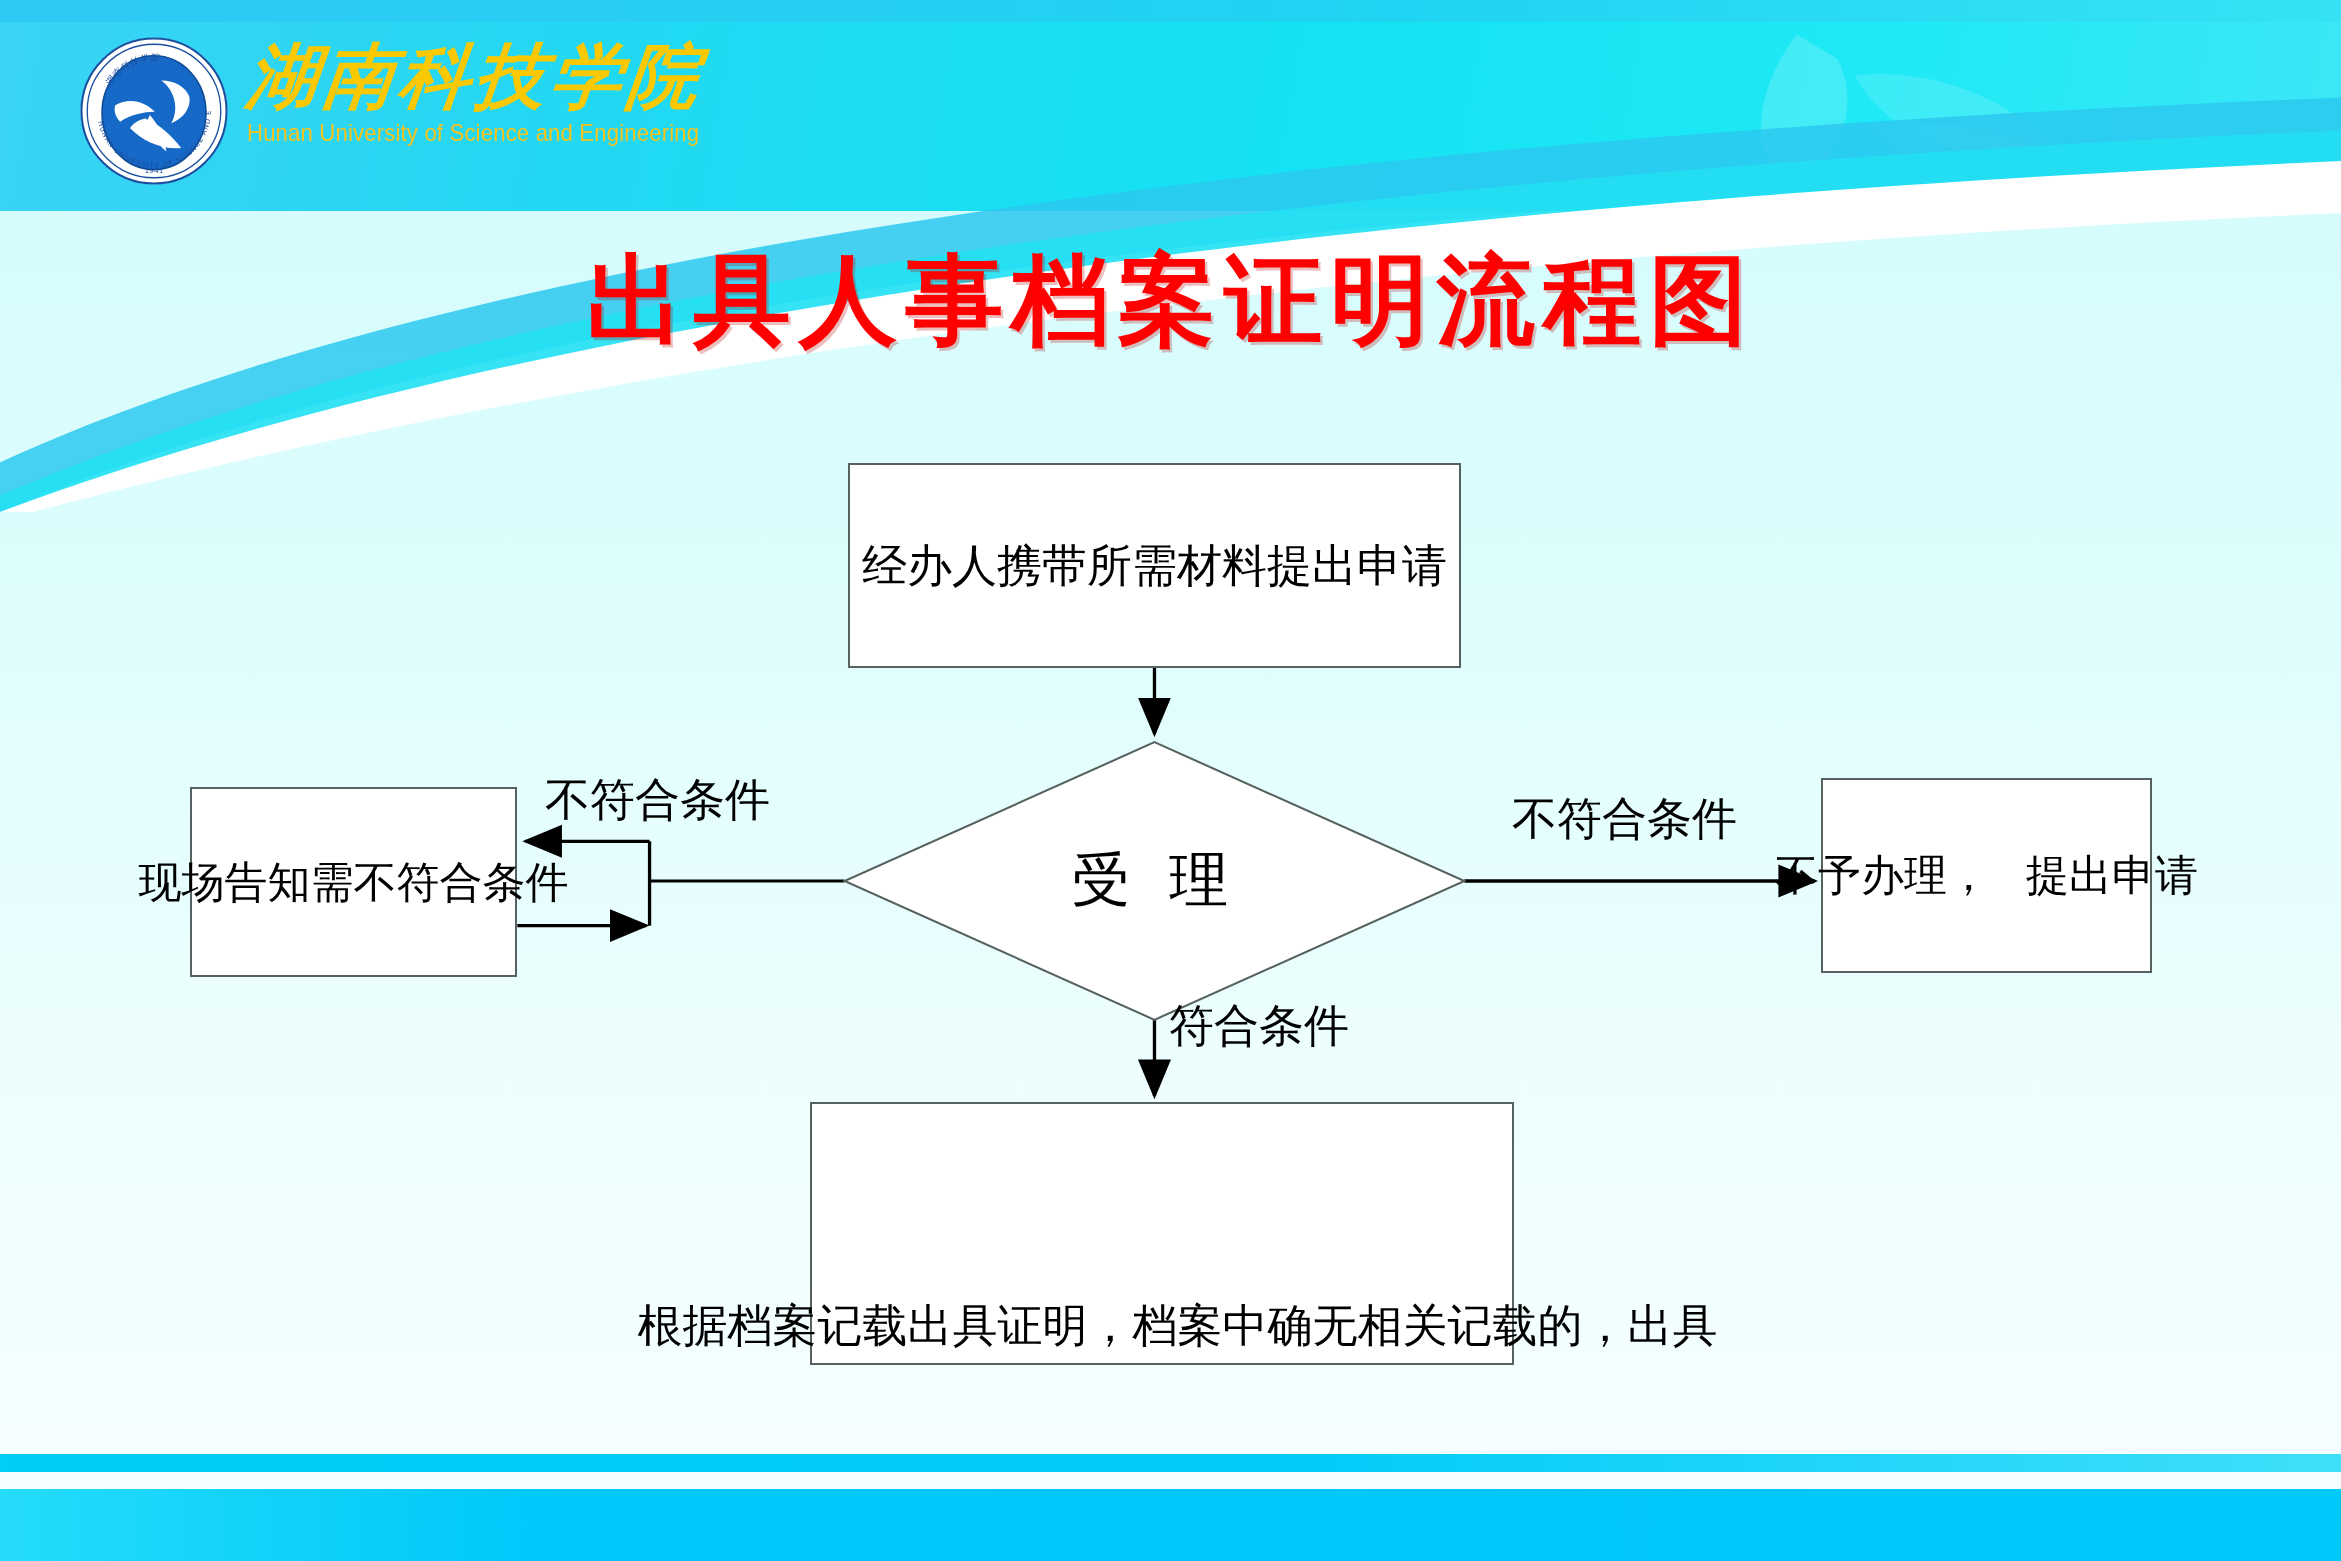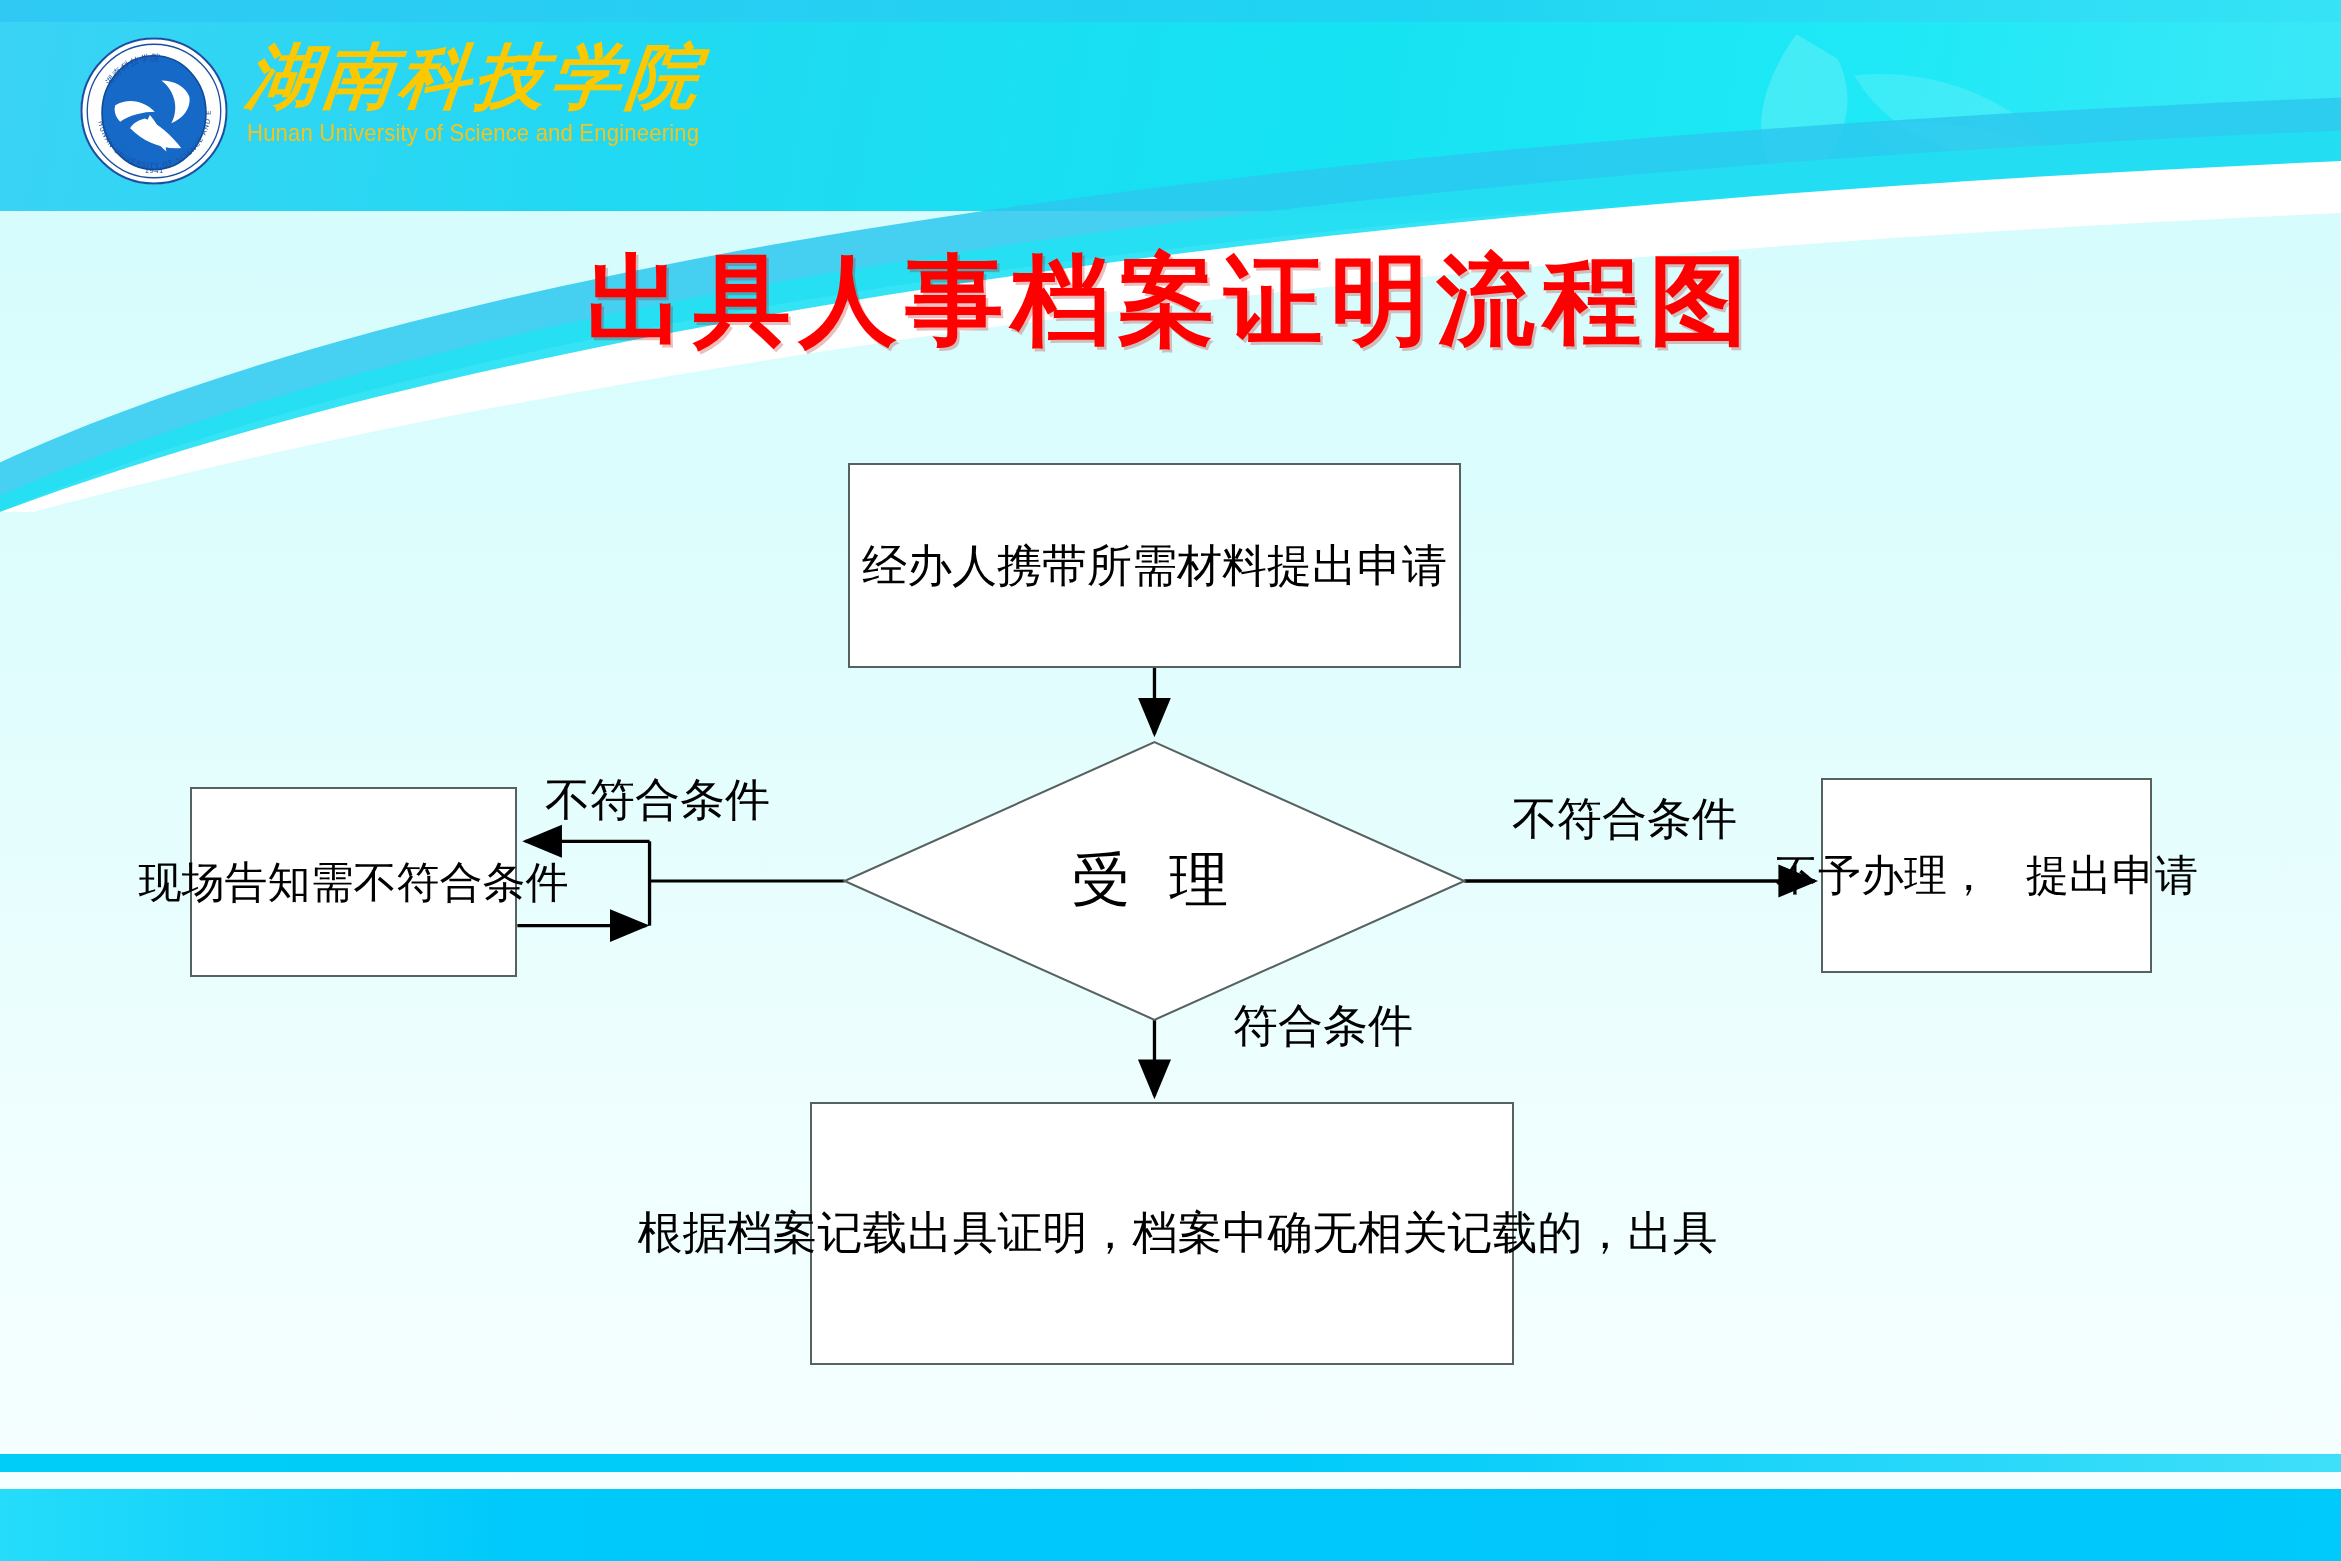--- a/index.html
+++ b/index.html
@@ -163,21 +163,21 @@
   #node-right {
     left: 1821px; top: 778px;
     width: 331px; height: 195px;
     font-size: 43px;
     gap: 36px;
   }
   #node-bottom {
     left: 810px; top: 1102px;
     width: 704px; height: 263px;
     font-size: 45px;
-    align-items: center;
+    align-items: flex-end;
     padding-left: 31px;
   }
   #node-bottom .line { line-height: 1.62; }
 
   
   #node-decision {
     position: absolute;
     left: 845px; top: 742px;
     width: 620px; height: 278px;
   }
@@ -197,21 +197,21 @@
   
   .edge-label {
     position: absolute;
     font-family: "DejaVu Sans", "Liberation Sans", sans-serif;
     font-size: 45px;
     color: #000;
     white-space: nowrap;
   }
   #label-left-reject { left: 545px; top: 770px; }
   #label-right-reject { left: 1512px; top: 789px; }
-  #label-pass { left: 1233px; top: 996px; }
+  #label-pass { left: 1169px; top: 996px; }
 </style>
 </head>
 <body>
 
 <div id="slide">
 
   <div class="header-band">
     <div class="header-band-top"></div>
 
     <svg class="leaf-motif" viewBox="0 0 700 230" preserveAspectRatio="none">

